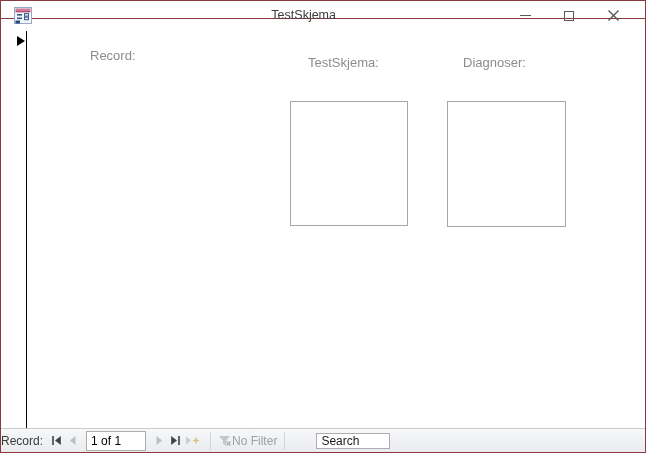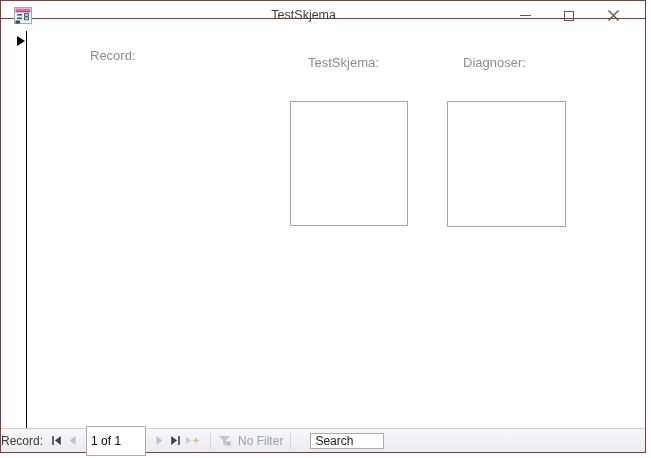--- a/index.html
+++ b/index.html
@@ -45,27 +45,27 @@
   
   .navbar {
     position:absolute; left:0; right:0; bottom:0; height:24px;
     display:flex; align-items:center;
     background:linear-gradient(#f7f8fa,#e9ebee);
     border-top:1px solid #c9cbcf; font-size:12px; color:#3a3a3a;
   }
   .rec-label { margin-left:0; margin-right:6px; }
   .nav-btn { width:16px; height:18px; display:flex; align-items:center; justify-content:center; cursor:default; }
   .current-record {
-    width:60px; height:30px; margin:0 5px; border:1px solid #adadad;
+    width:60px; height:20px; margin:0 5px; border:1px solid #adadad;
     font-family:"Liberation Sans", sans-serif; font-size:12px; color:#000; padding:0 4px; background:#fff;
   }
   .vsep { width:1px; height:18px; background:#d2d4d8; margin:0 7px; }
-  .filter-group { display:flex; align-items:center; gap:6px; color:#9ba0a7; }
+  .filter-group { display:flex; align-items:center; color:#9ba0a7; }
   .search-input {
-    width:74px; height:16px; margin-left:12px; border:1px solid #adadad;
+    width:74px; height:16px; margin-left:24px; border:1px solid #adadad;
     font-family:"Liberation Sans", sans-serif; font-size:12px; color:#000; padding:0 4px; background:#fff;
   }
   .search-input::placeholder { color:#1a1a1a; opacity:1; }
 </style>
 </head>
 <body>
 
 <div class="window">
 
   <div class="titlebar">

